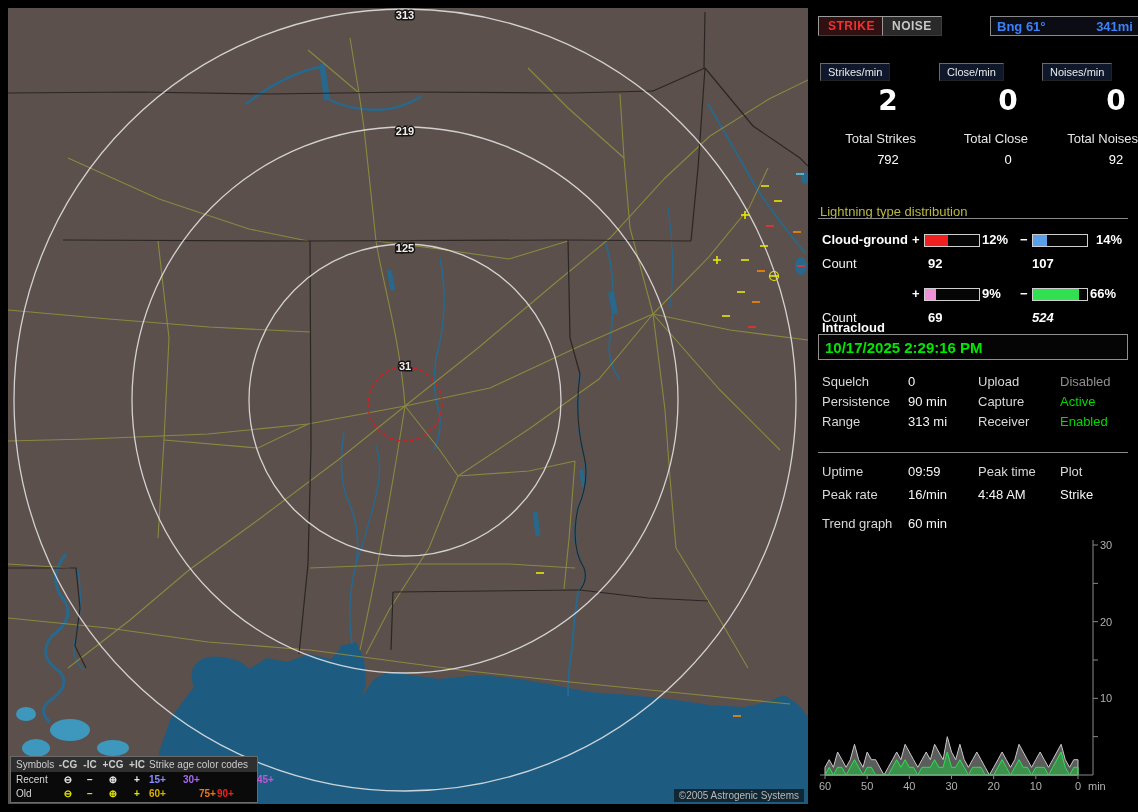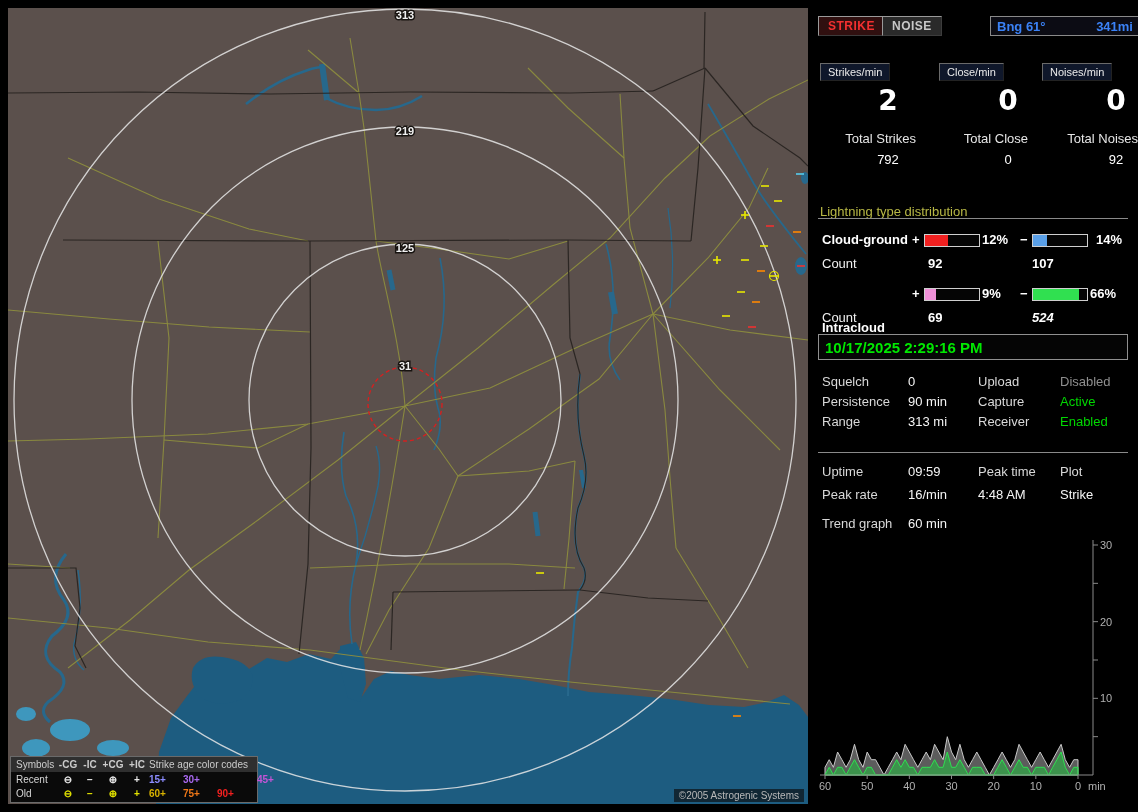--- a/index.html
+++ b/index.html
@@ -237,21 +237,21 @@
       <span class="lg-age" style="color: rgb(168, 104, 240);">30+</span>
       <span class="lg-age" style="color: rgb(196, 85, 214); margin-left: 40px;">45+</span>
     </div>
     <div class="lg-row">
       <span class="lg-label">Old</span>
       <span class="lg-sym" style="color: rgb(227, 227, 0);">⊖</span>
       <span class="lg-sym" style="color: rgb(227, 227, 0);">−</span>
       <span class="lg-sym" style="color: rgb(227, 227, 0);">⊕</span>
       <span class="lg-sym" style="color: rgb(227, 227, 0);">+</span>
       <span class="lg-age" style="color: rgb(217, 179, 0);">60+</span>
-      <span class="lg-age" style="color: rgb(240, 120, 24);">75+</span>
+      <span class="lg-age" style="color: rgb(240, 120, 24); margin-left: 16px;">75+</span>
       <span class="lg-age" style="color: rgb(242, 32, 32);">90+</span>
     </div>
   </div>
 
   <div class="attribution">©2005 Astrogenic Systems</div>
 </div>
 
 <div class="sidebar">
   <div class="btn btn-strike">STRIKE</div>
   <div class="btn btn-noise">NOISE</div>

